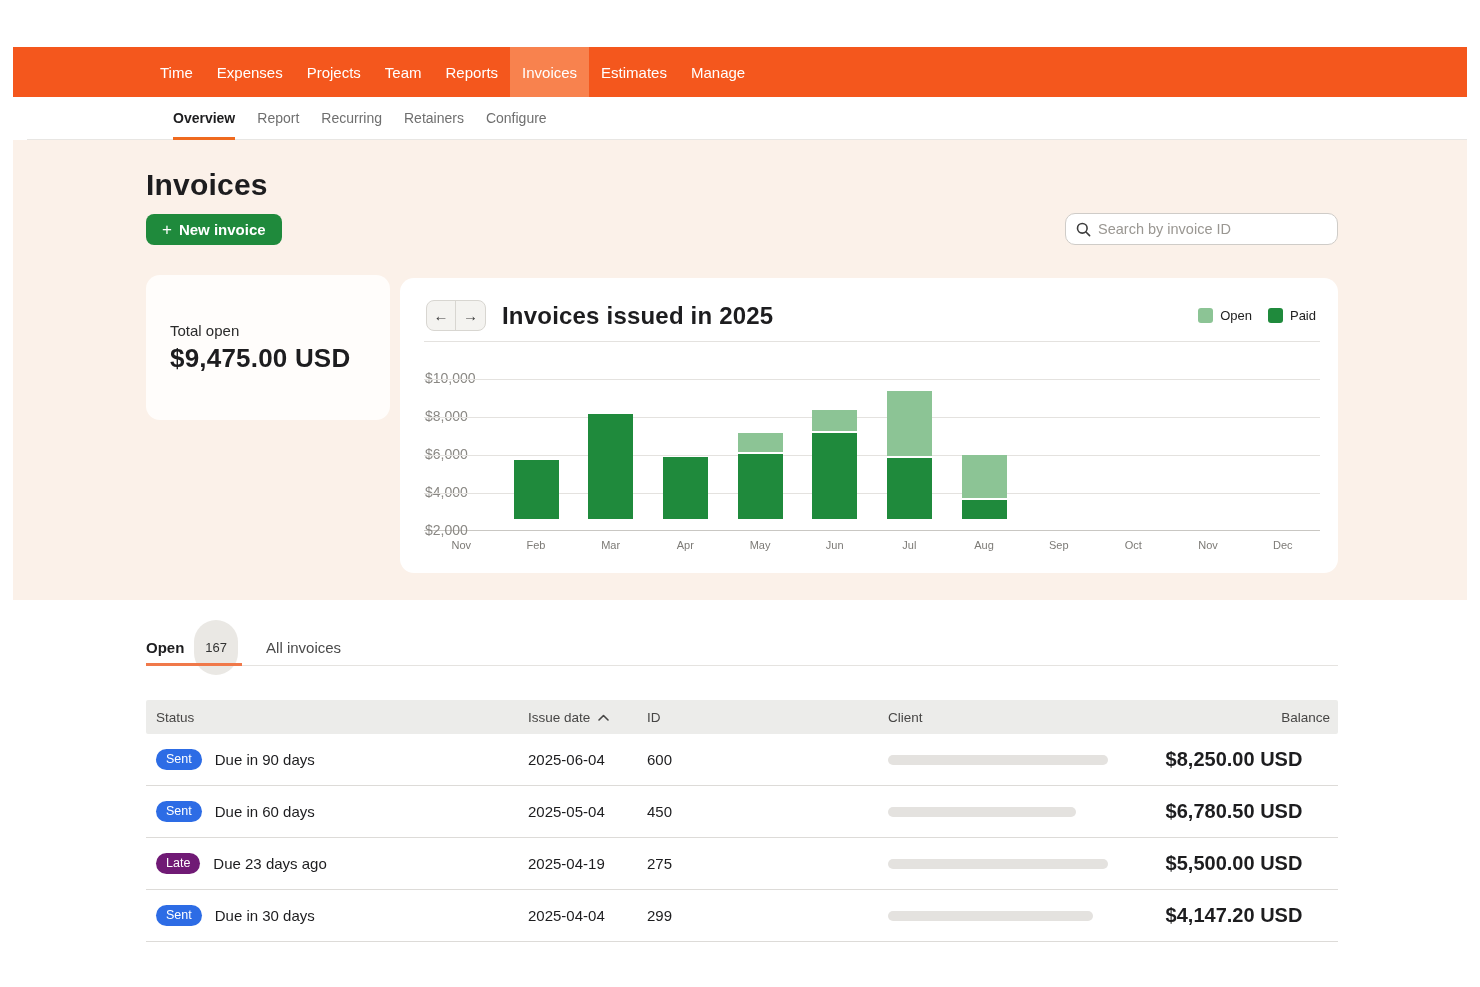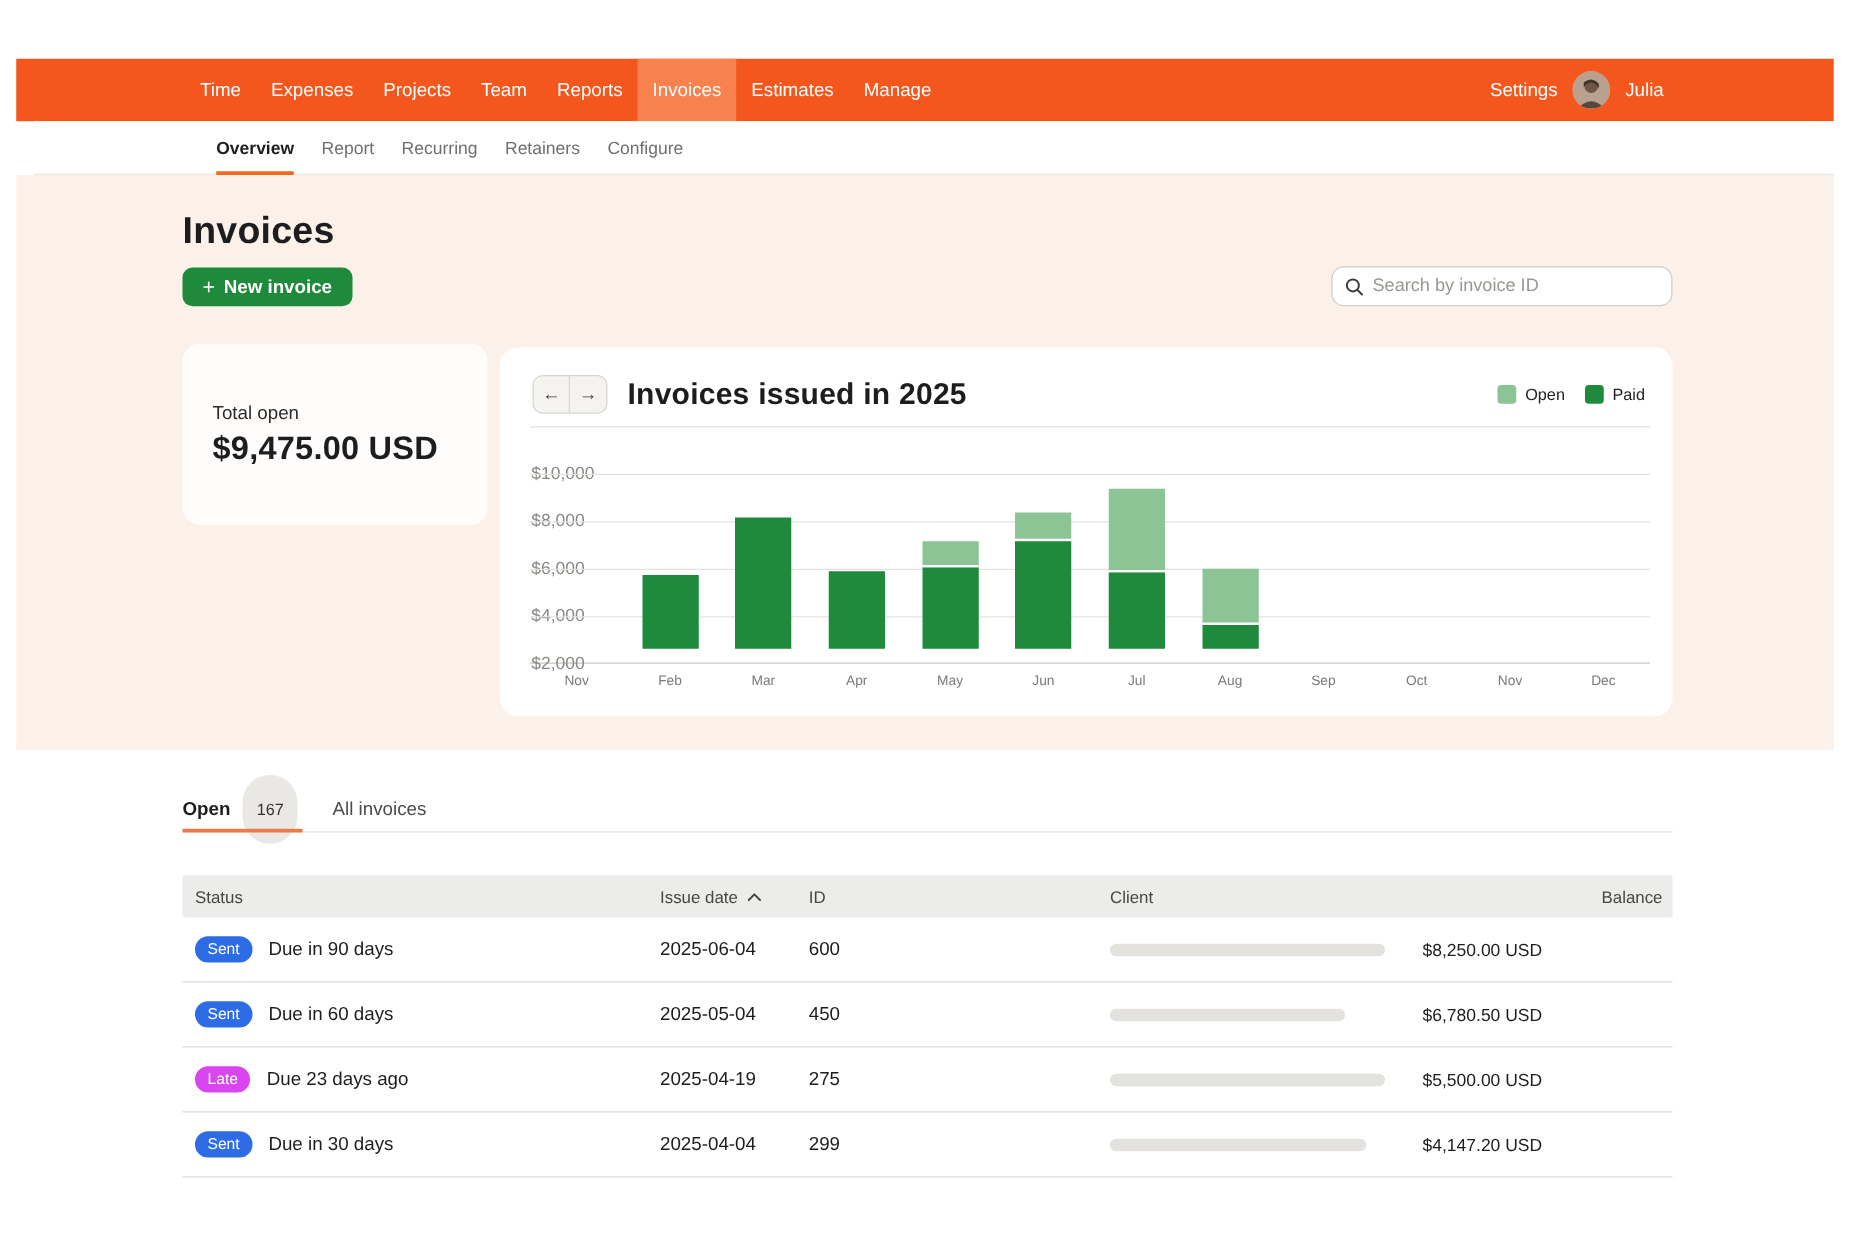--- a/index.html
+++ b/index.html
@@ -94,52 +94,40 @@
     background:#ECECEA; height:34px; border-radius:2px; font-size:13.5px; color:#474645; }
   .t-header > div { padding-left:10px; }
   .th-issue { display:flex; align-items:center; gap:8px; }
   .th-balance { text-align:right; padding-right:8px !important; }
   .t-row { display:grid; grid-template-columns:372px 119px 241px 1fr 210px; align-items:center;
     height:52px; border-bottom:1px solid #dddbd8; font-size:15px; }
   .t-row > div { padding-left:10px; }
   .cell-status { display:flex; align-items:center; gap:13px; }
   .pill { border-radius:999px; padding:3px 10px 4px; font-size:12.5px; color:#fff; }
   .pill.blue { background:#2D6CE5; }
-  .pill.red  { background:#d946ef; }
-  .cell-balance { text-align:left; font-weight:400; font-size:14px; padding-right:8px !important; }
+  .pill.red  { background:#701a75; }
+  .cell-balance { text-align:center; font-weight:700; font-size:20px; padding-right:8px !important; }
   .client-bar { height:10px; border-radius:5px; background:#e4e2df; }
 </style>
 </head>
 <body>
 
 <div class="frame">
 
   <div class="topnav">
     <div class="nav-left">
         <div class="nav-item">Time</div>
         <div class="nav-item">Expenses</div>
         <div class="nav-item">Projects</div>
         <div class="nav-item">Team</div>
         <div class="nav-item">Reports</div>
         <div class="nav-item active">Invoices</div>
         <div class="nav-item">Estimates</div>
         <div class="nav-item">Manage</div>
       </div>
-    <div class="nav-right">
-      <span class="nav-link">Settings</span>
-      <span class="avatar">
-        <svg width="30" height="30" viewBox="0 0 30 30">
-          <rect width="30" height="30" fill="#b9a08f"></rect>
-          <circle cx="15" cy="12" r="5.4" fill="#6d5647"></circle>
-          <path d="M4 30 Q15 18 26 30 Z" fill="#57463a"></path>
-          <path d="M9 9 q6 -5 12 1 l0 4 q-2 -5 -6 -5 q-4 0 -6 4 Z" fill="#3e322a"></path>
-        </svg>
-      </span>
-      <span class="user-name">Julia</span>
-    </div>
   </div>
 
   <div class="subnav">
       <div class="subnav-item active">Overview</div>
       <div class="subnav-item">Report</div>
       <div class="subnav-item">Recurring</div>
       <div class="subnav-item">Retainers</div>
       <div class="subnav-item">Configure</div>
     </div>
 

